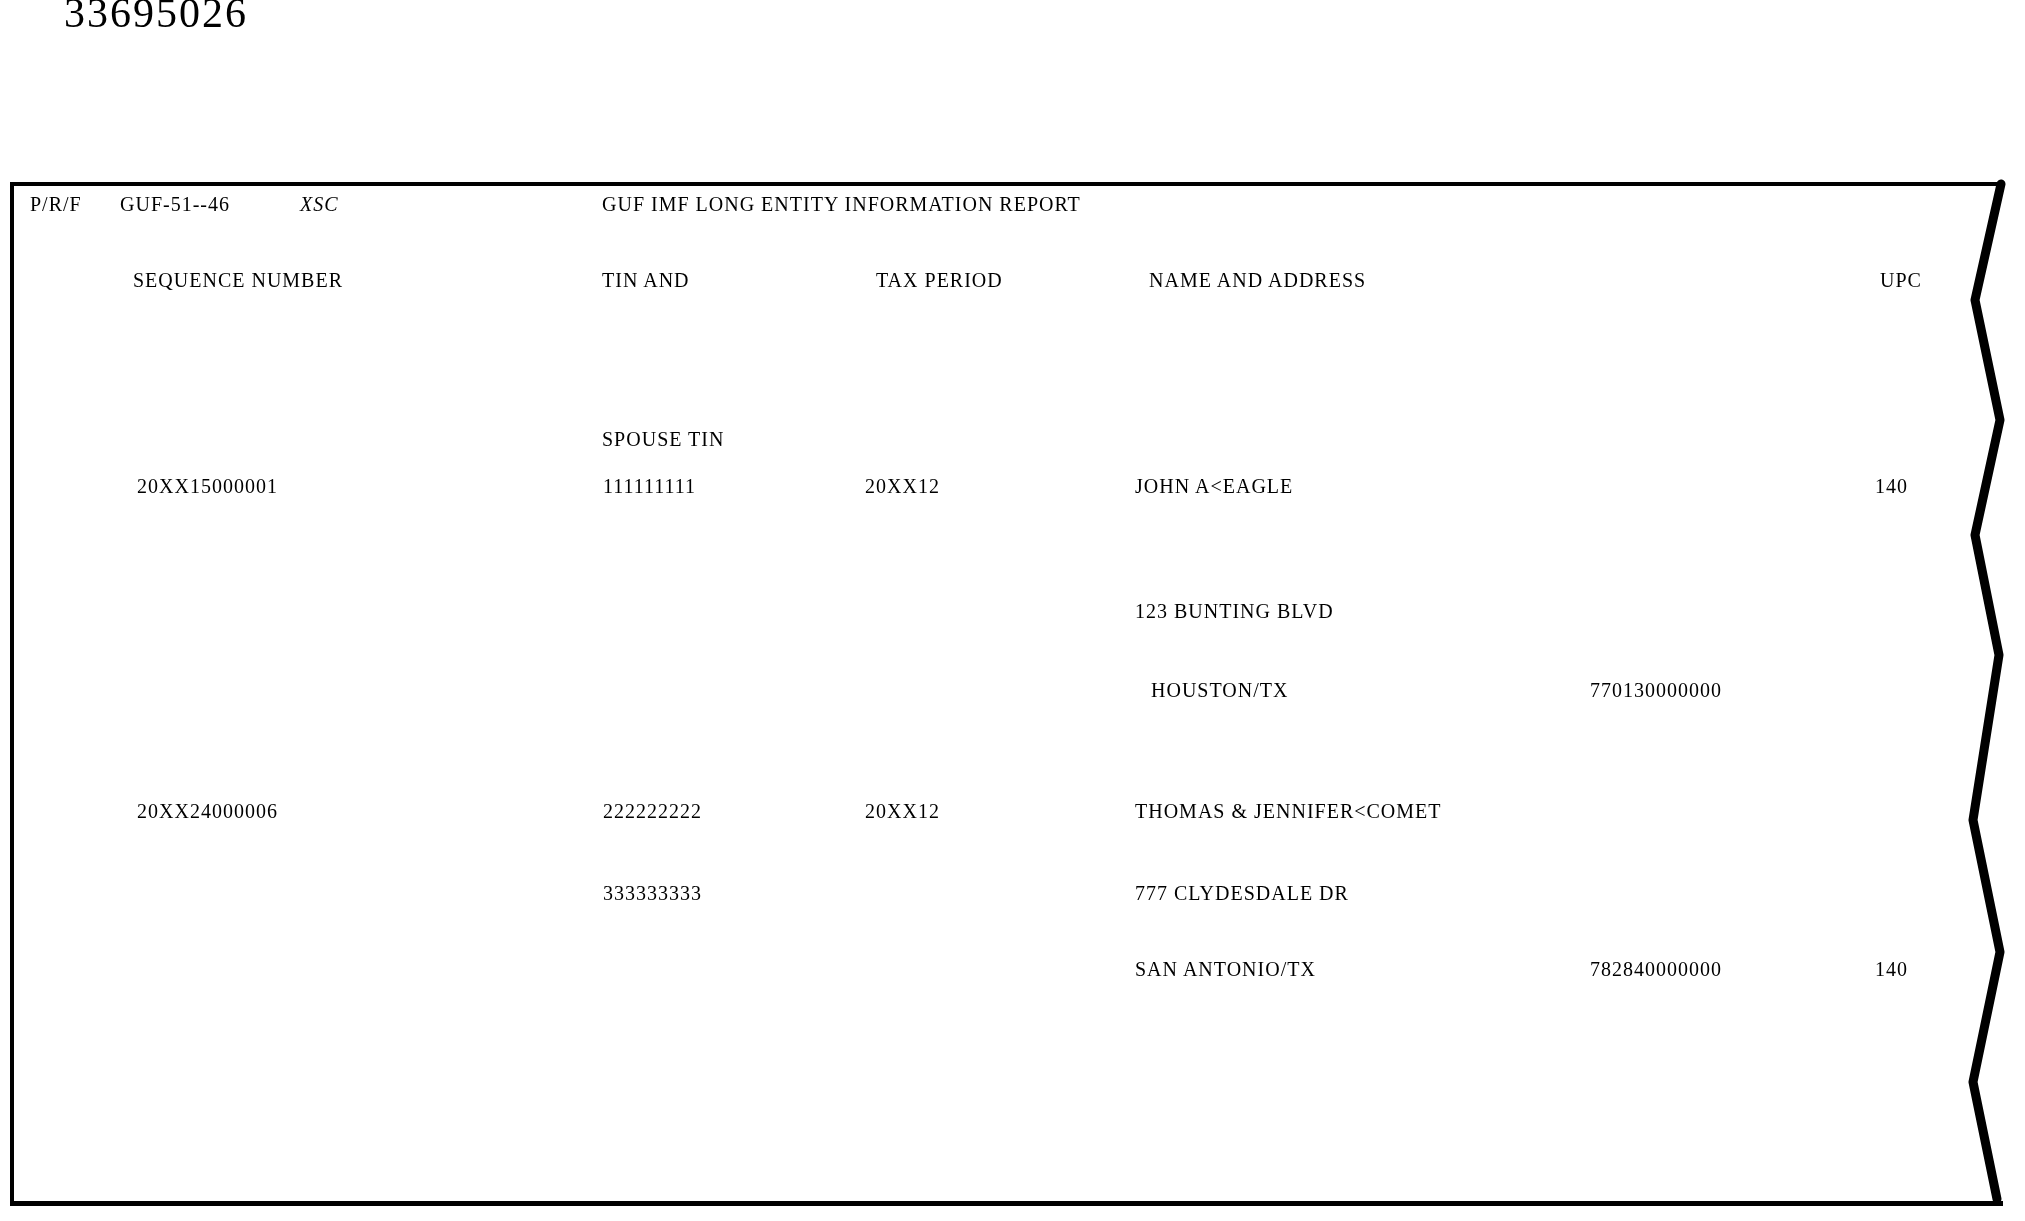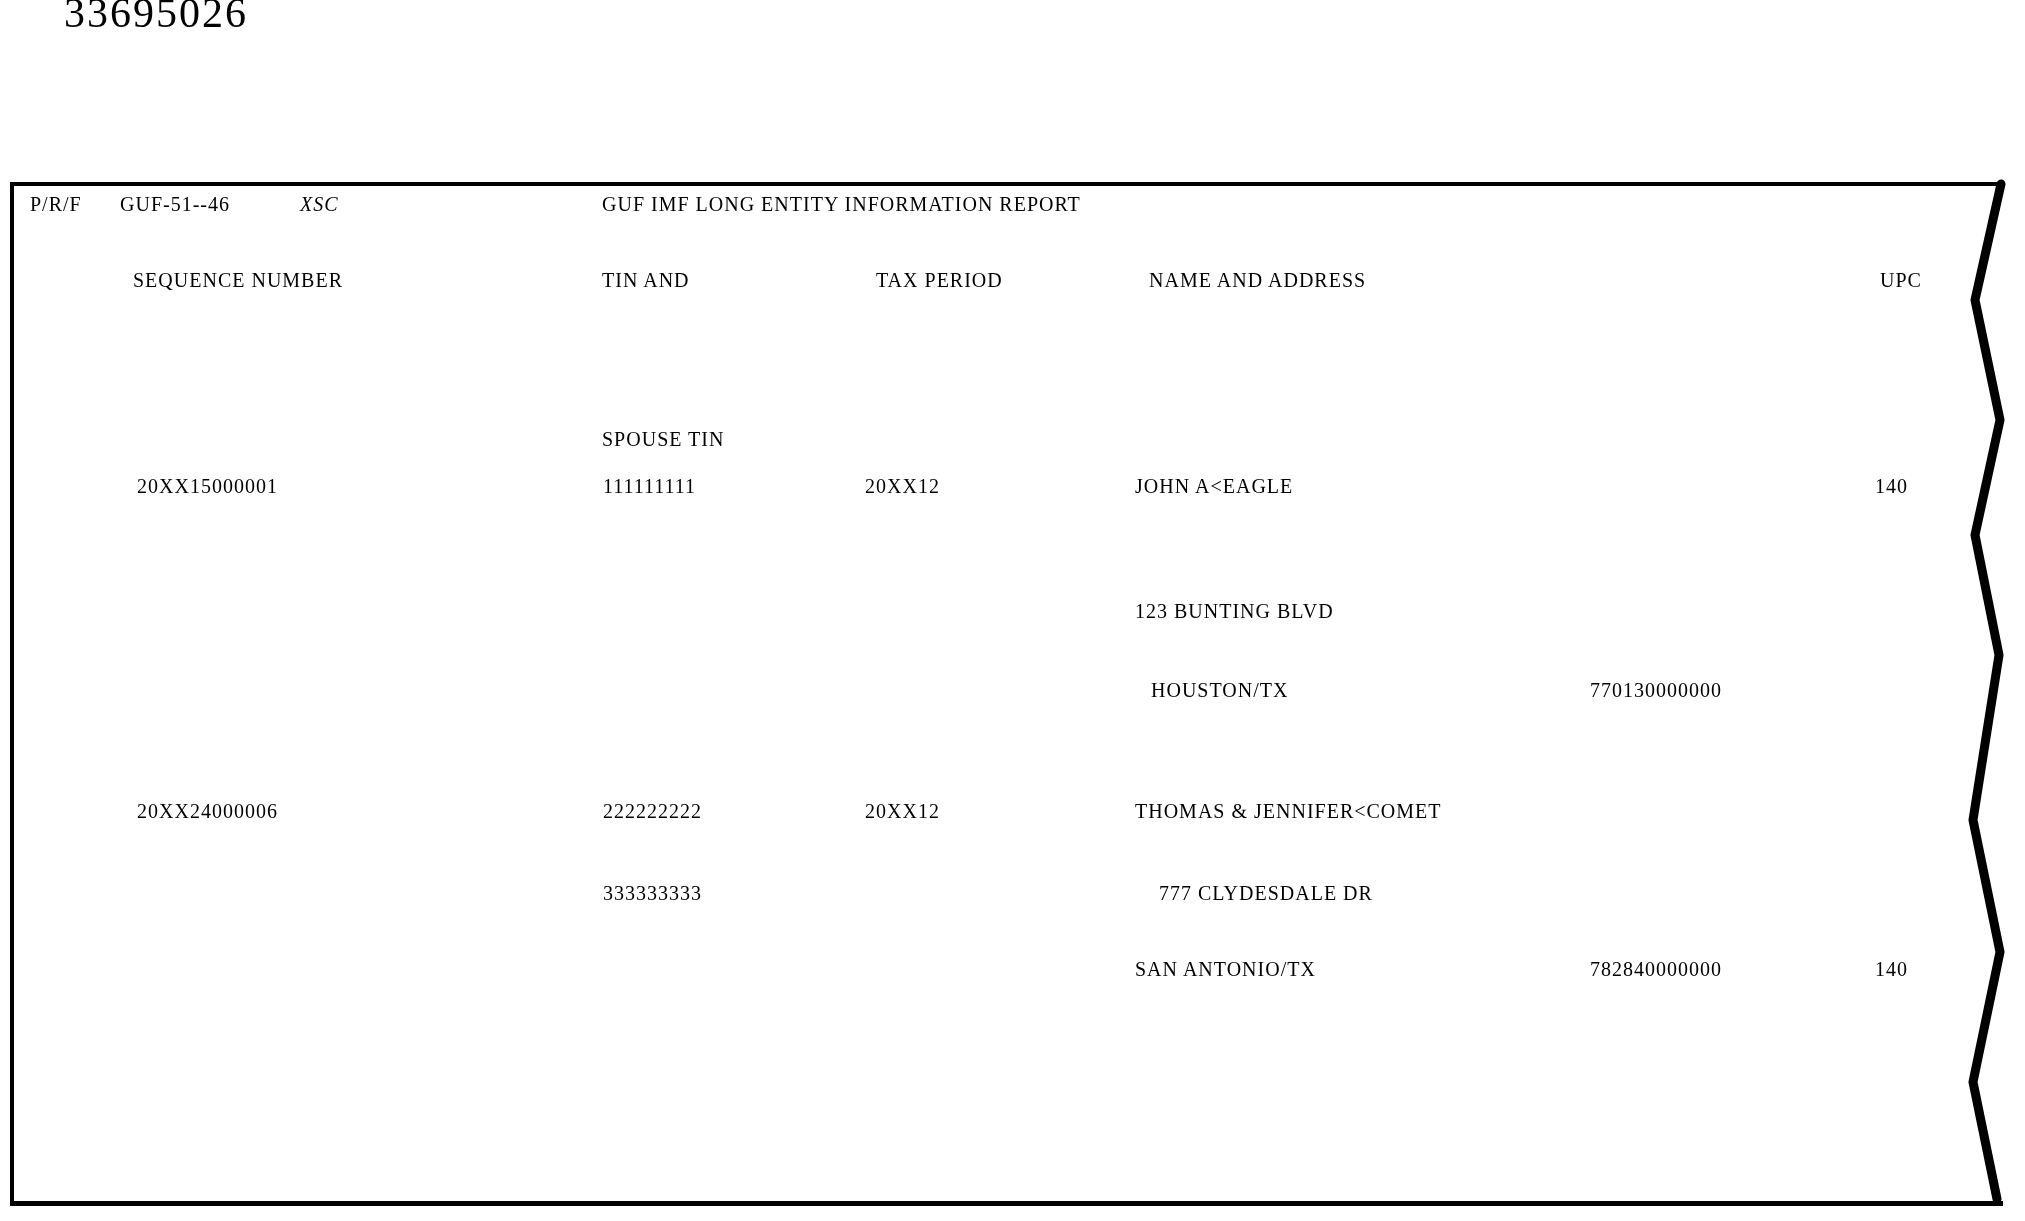--- a/index.html
+++ b/index.html
@@ -75,17 +75,17 @@
   <span class="txt" style="left:1135px; top:680px;margin-left:16px;">HOUSTON/TX</span>
   <span class="txt" style="left:1590px; top:680px;text-align:center;">770130000000</span>
 </div>
 
 <div>
   <span class="txt" style="left:137px; top:801px;">20XX24000006</span>
   <span class="txt" style="left:603px; top:801px;">222222222</span>
   <span class="txt" style="left:865px; top:801px;">20XX12</span>
   <span class="txt" style="left:1135px; top:801px;">THOMAS &amp; JENNIFER&lt;COMET</span>
   <span class="txt" style="left:603px; top:883px;">333333333</span>
-  <span class="txt" style="left:1135px; top:883px;margin-left:24px;">777 CLYDESDALE DR</span>
+  <span class="txt" style="left:1135px; top:883px;">777 CLYDESDALE DR</span>
   <span class="txt" style="left:1135px; top:959px;">SAN ANTONIO/TX</span>
   <span class="txt" style="left:1590px; top:959px;">782840000000</span>
   <span class="txt" style="left:1875px; top:959px;">140</span>
 </div>
 
 </body></html>

